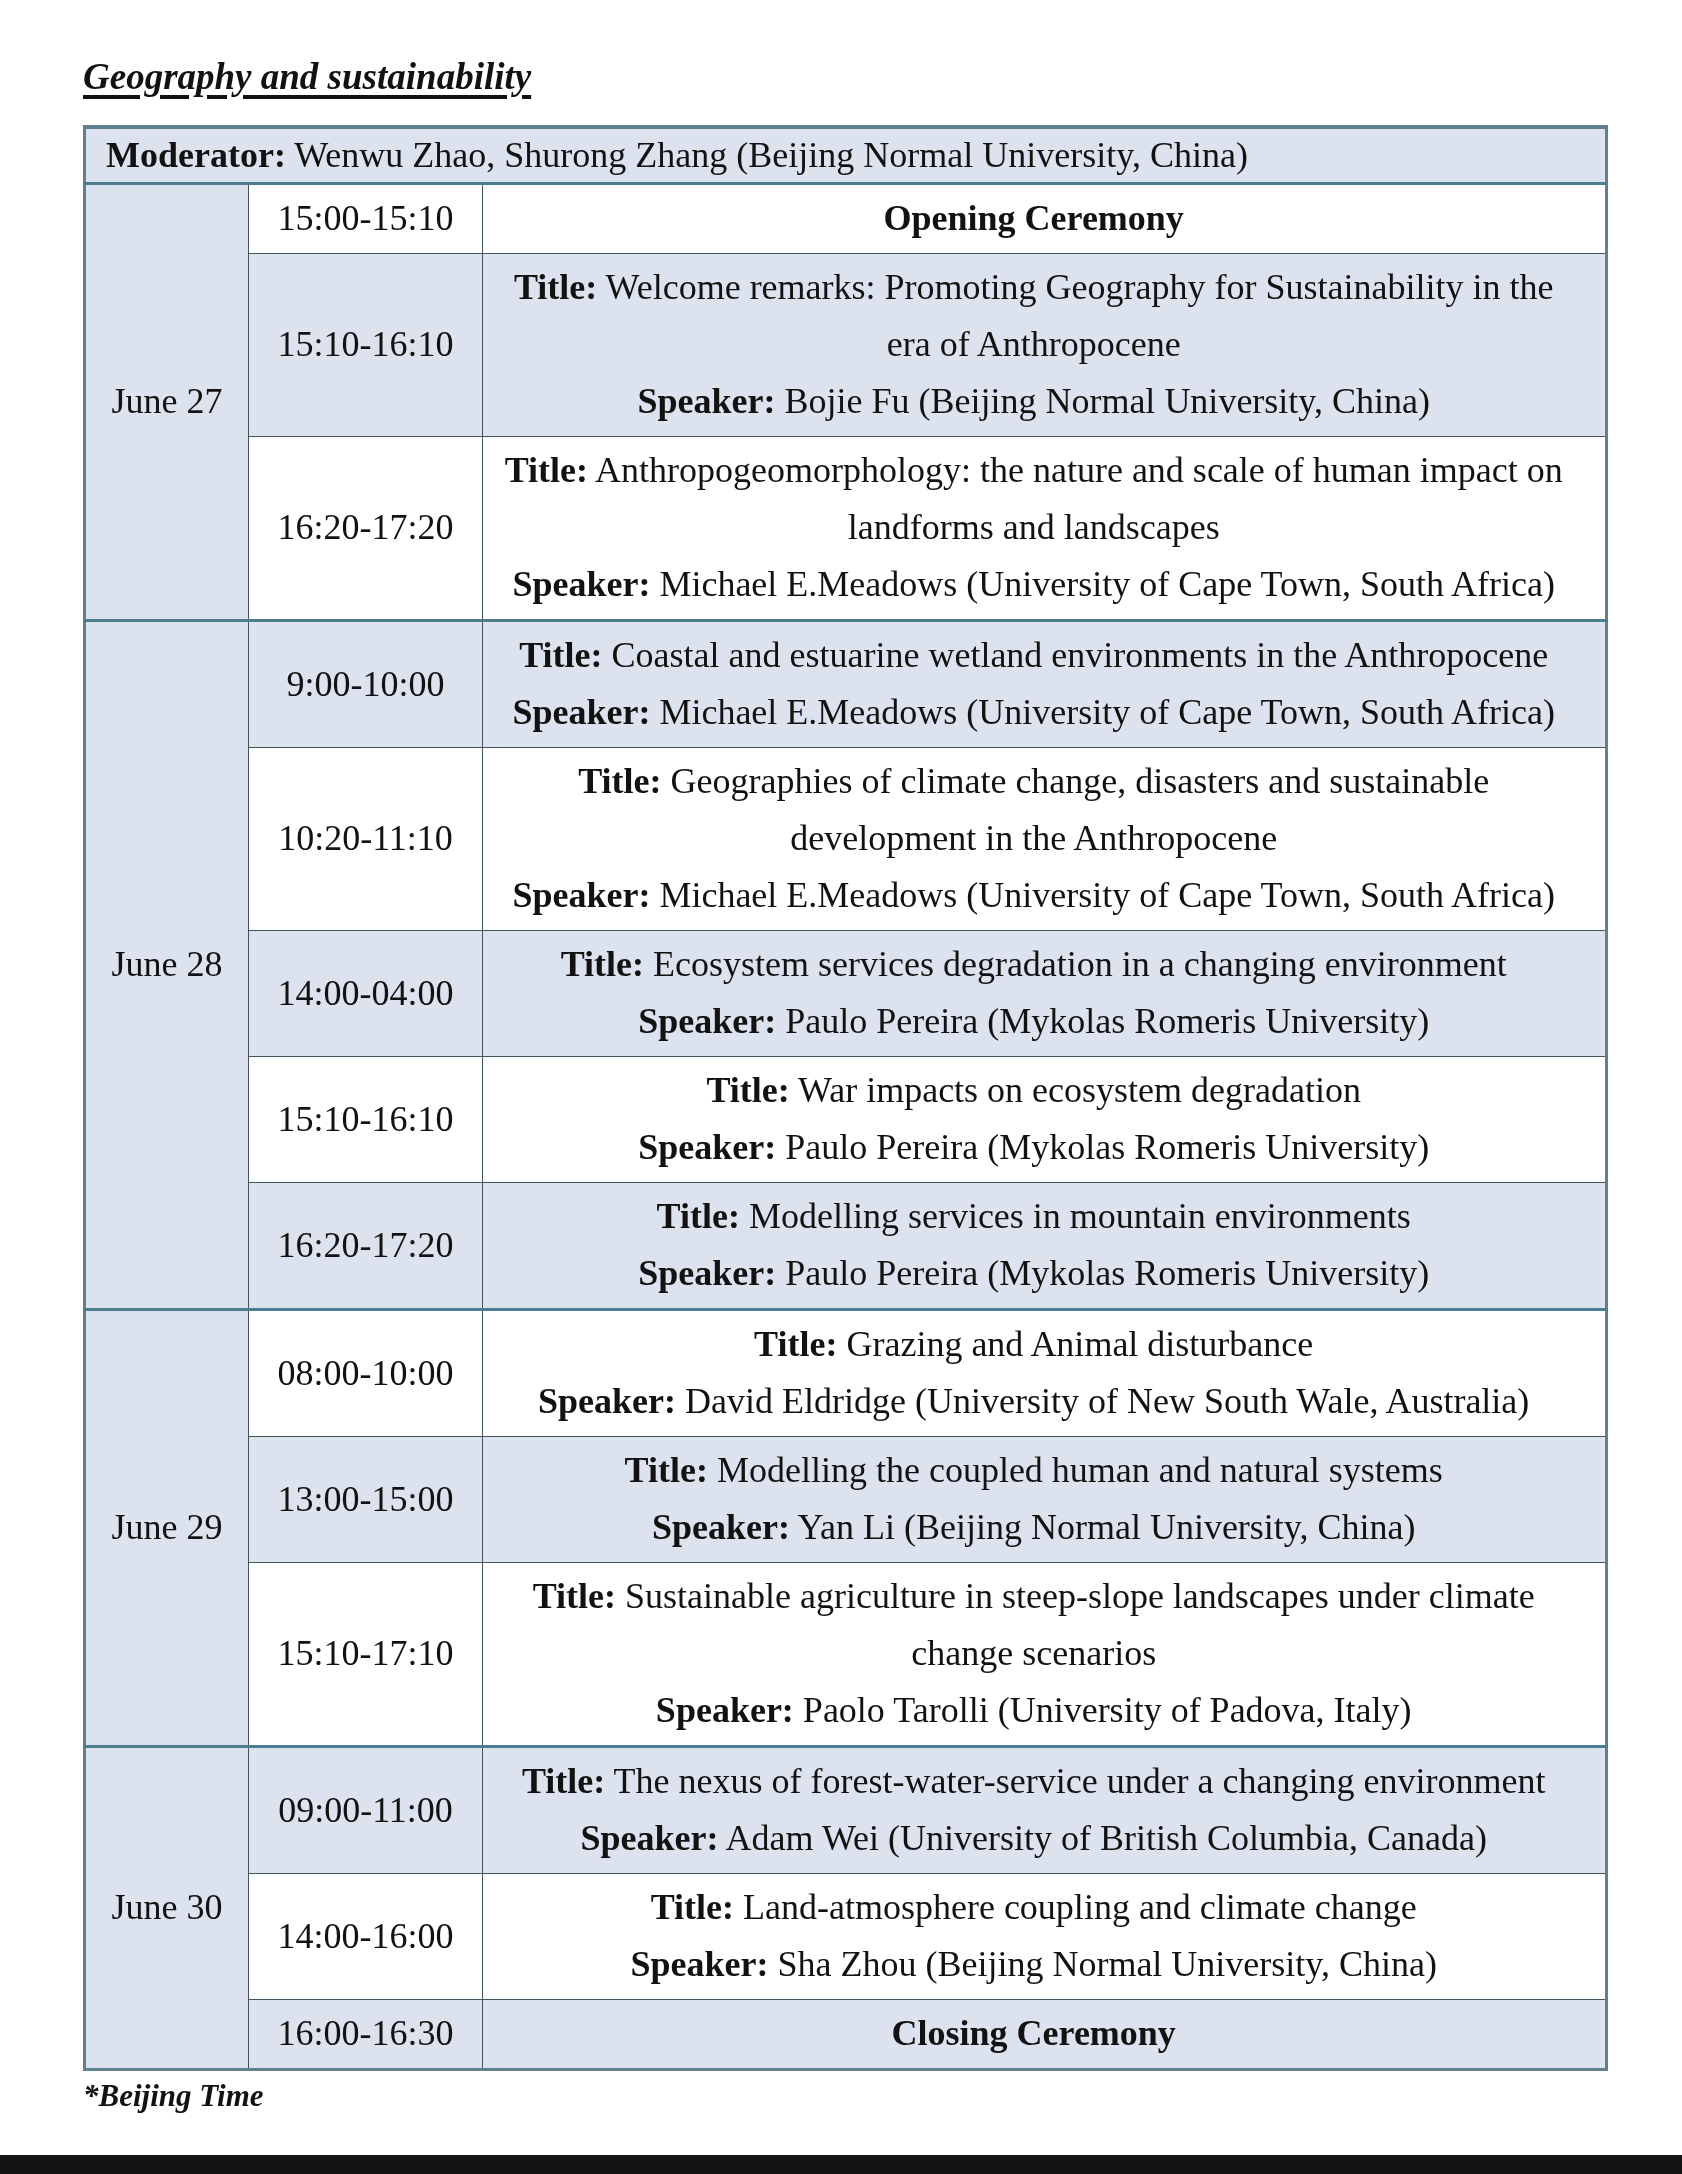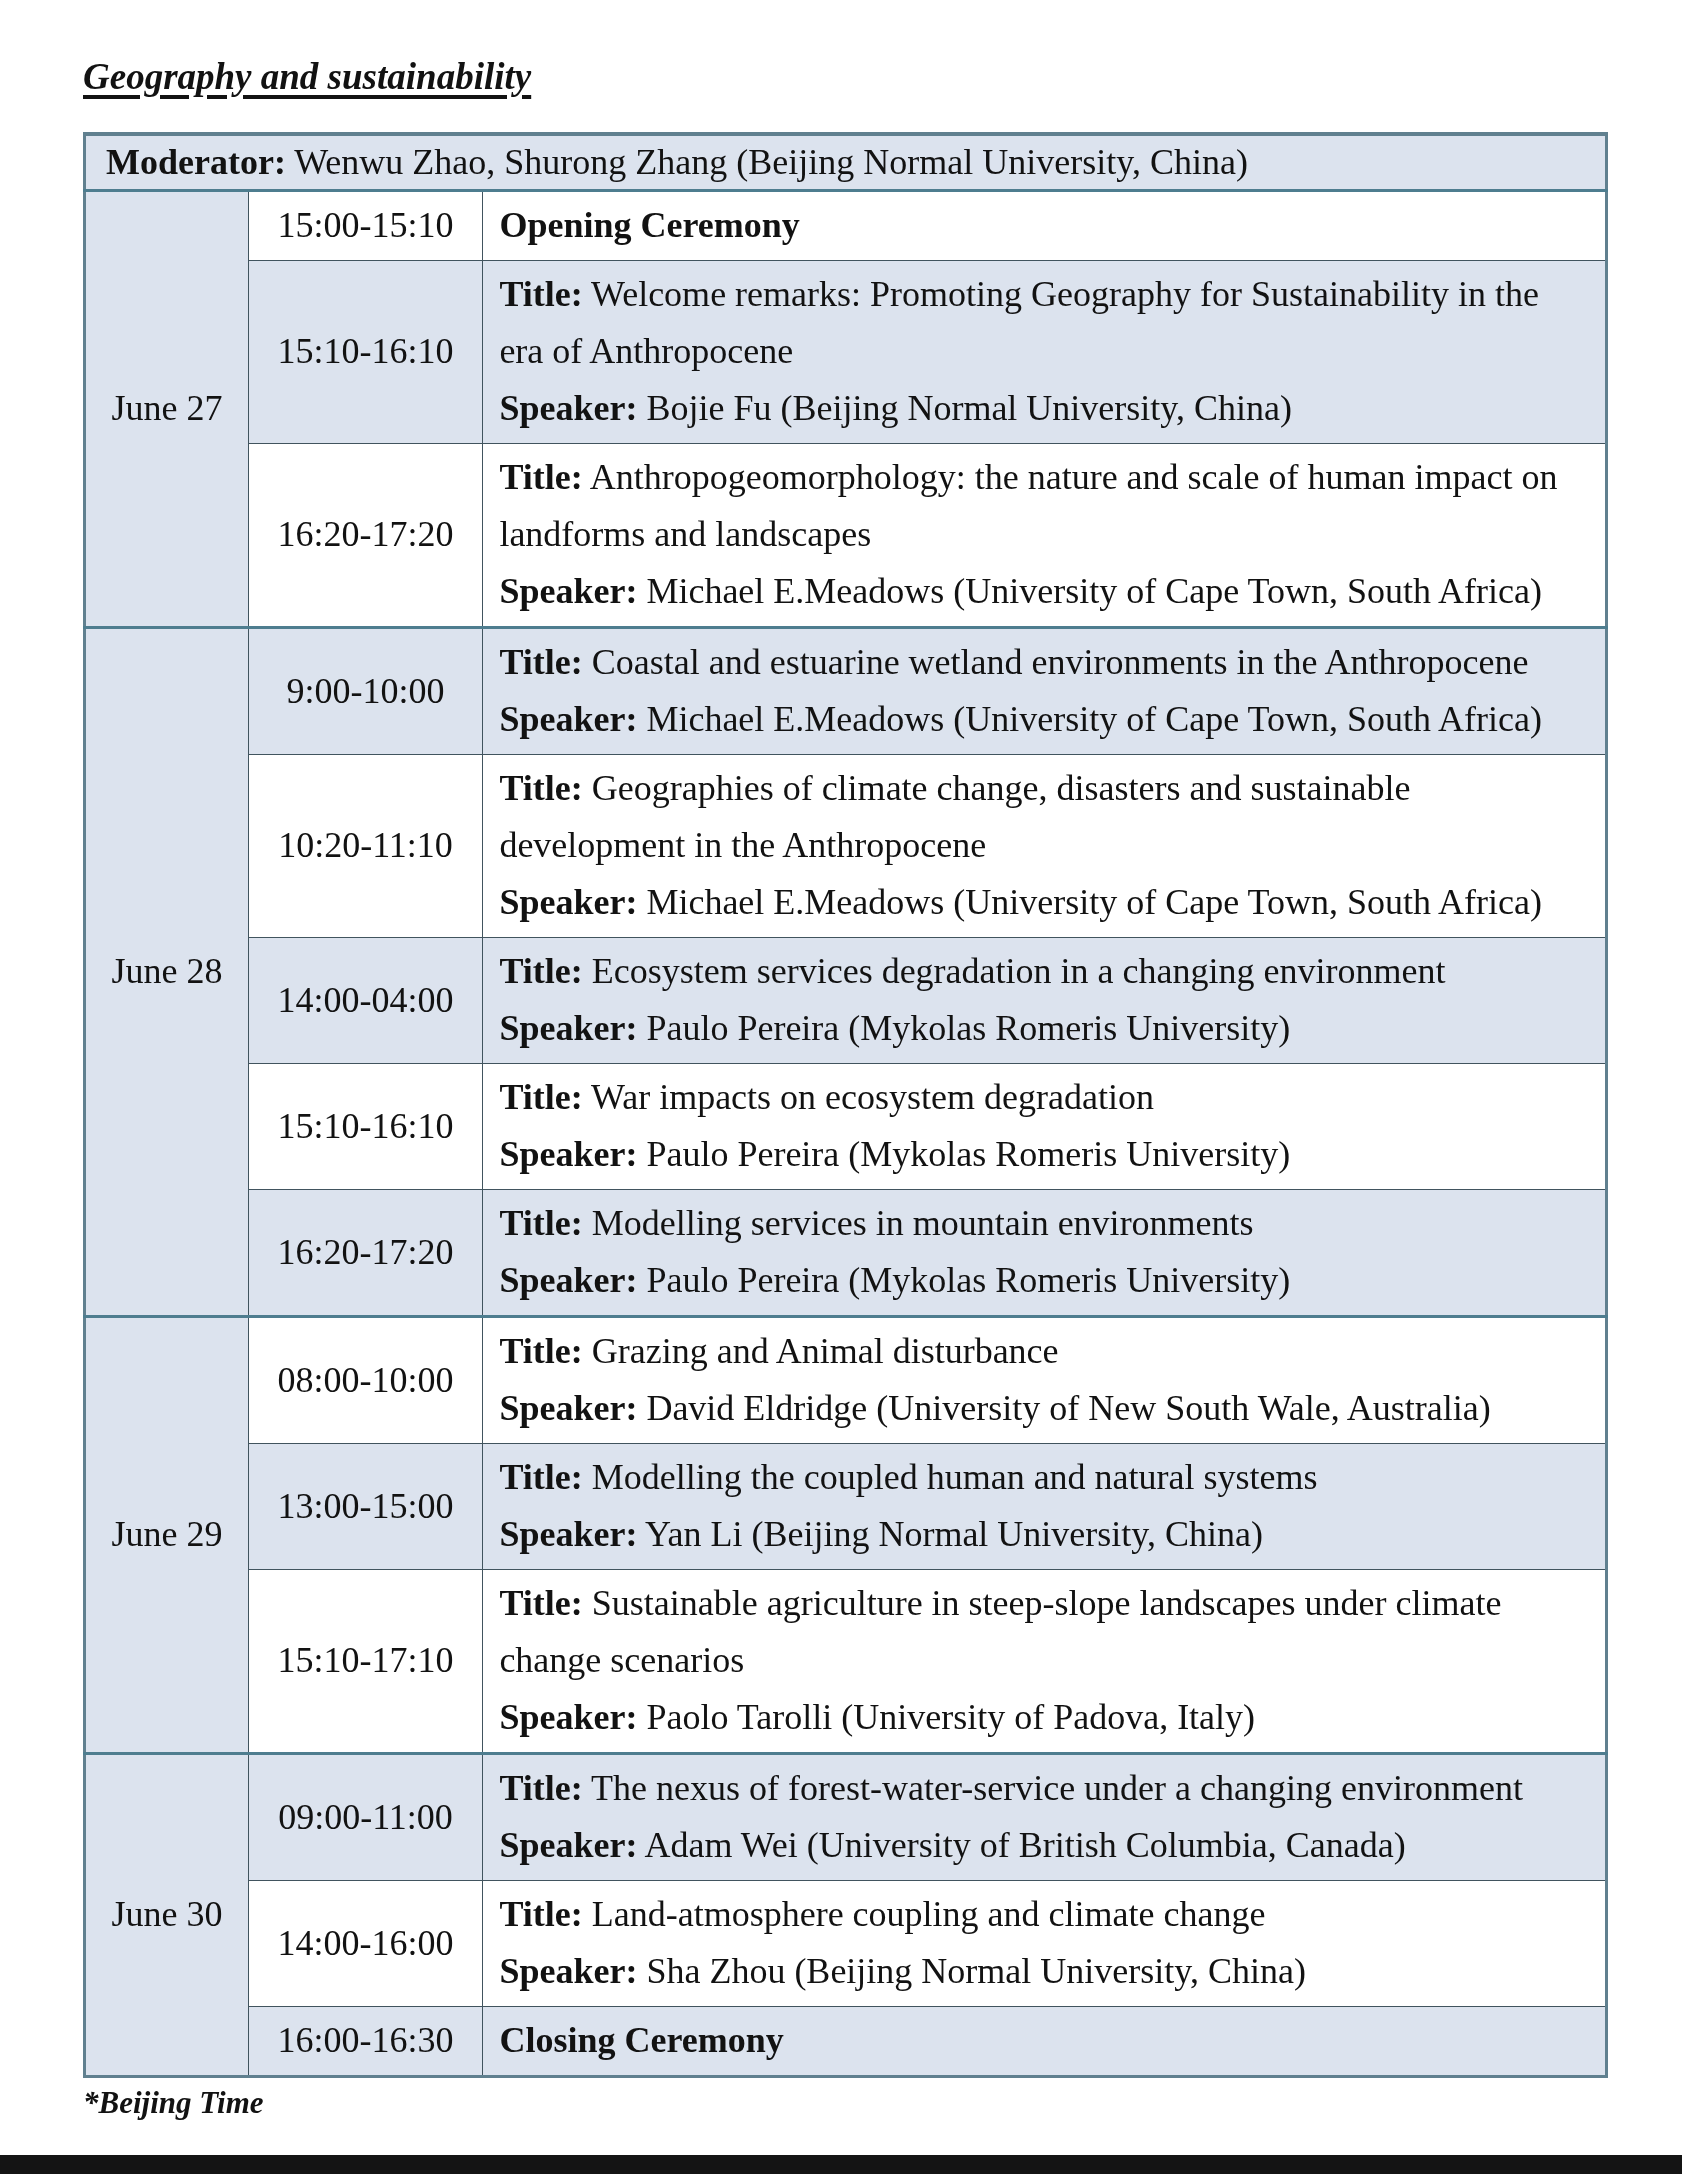--- a/index.html
+++ b/index.html
@@ -19,21 +19,21 @@
     font-family:"Liberation Serif","DejaVu Serif",serif;
     color:var(--ink);
   }
   .page{padding:14.6px 77px 0 83px;}
   h1.doc-title{
     font-size:37px;line-height:44px;font-weight:bold;margin:0;
   }
   h2.section-title{
     font-size:37px;line-height:44px;font-weight:bold;font-style:italic;
     text-decoration:underline;text-decoration-thickness:3.7px;text-underline-offset:5.5px;
-    margin:40px 0 33px 0;
+    margin:40px 0 26px 0;
   }
   table.schedule{
     border-collapse:collapse;
     table-layout:fixed;
     width:1522px;
     border:3.7px solid var(--border-outer);
     border-top:4.6px solid var(--border-outer);
   }
   col.c-day{width:164px;}
   col.c-time{width:234px;}
@@ -46,21 +46,21 @@
     padding:0;
   }
   tr.group-first td{border-top:3.7px solid var(--border-group);}
   td.shaded{background:var(--shaded);}
   td.moderator-cell{
     line-height:42px;
     padding:5.5px 9.1px 5.5px 20px;
   }
   td.day{text-align:center;}
   td.time{text-align:center;}
-  td.content{padding:5.5px 37px 5.5px 16.4px;}
+  td.content{padding:5.5px 37px 5.5px 16.4px;text-align:center;}
   td.content p{margin:0;}
   .b{font-weight:bold;}
   .event{font-weight:bold;}
   .footnote{
     font-size:31px;line-height:40px;font-weight:bold;font-style:italic;
     margin-top:5px;
   }
   .bottom-bar{
     position:absolute;left:0;bottom:0;width:1682px;height:20px;
     background:var(--bar);

